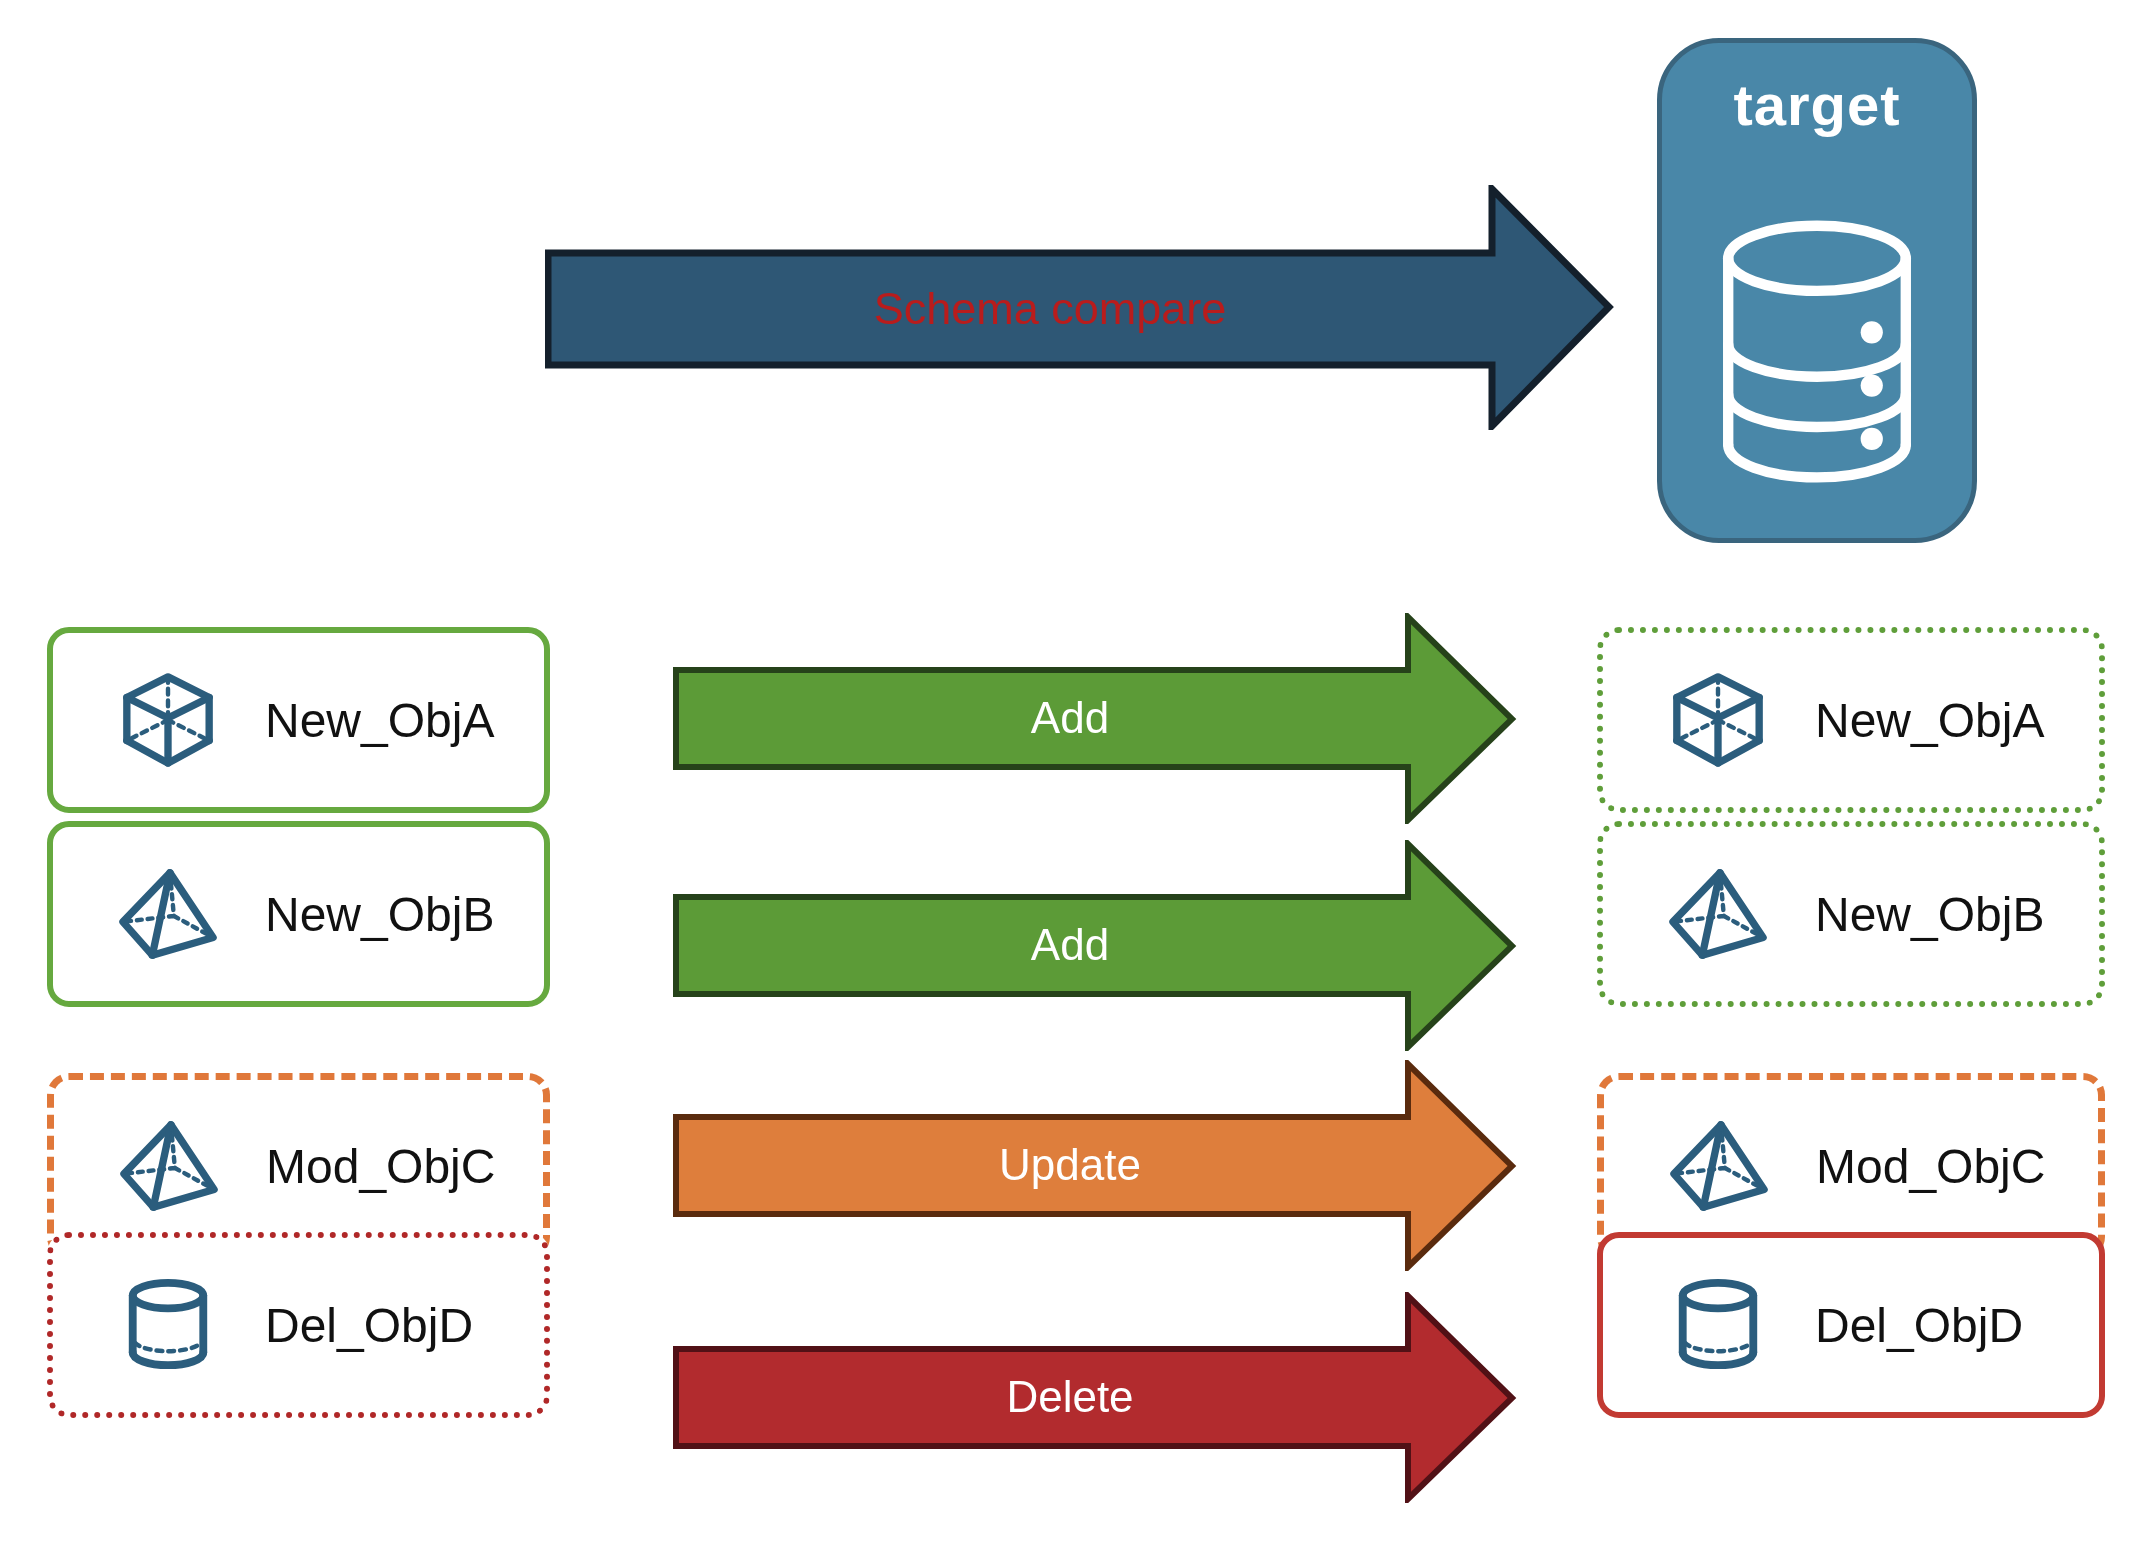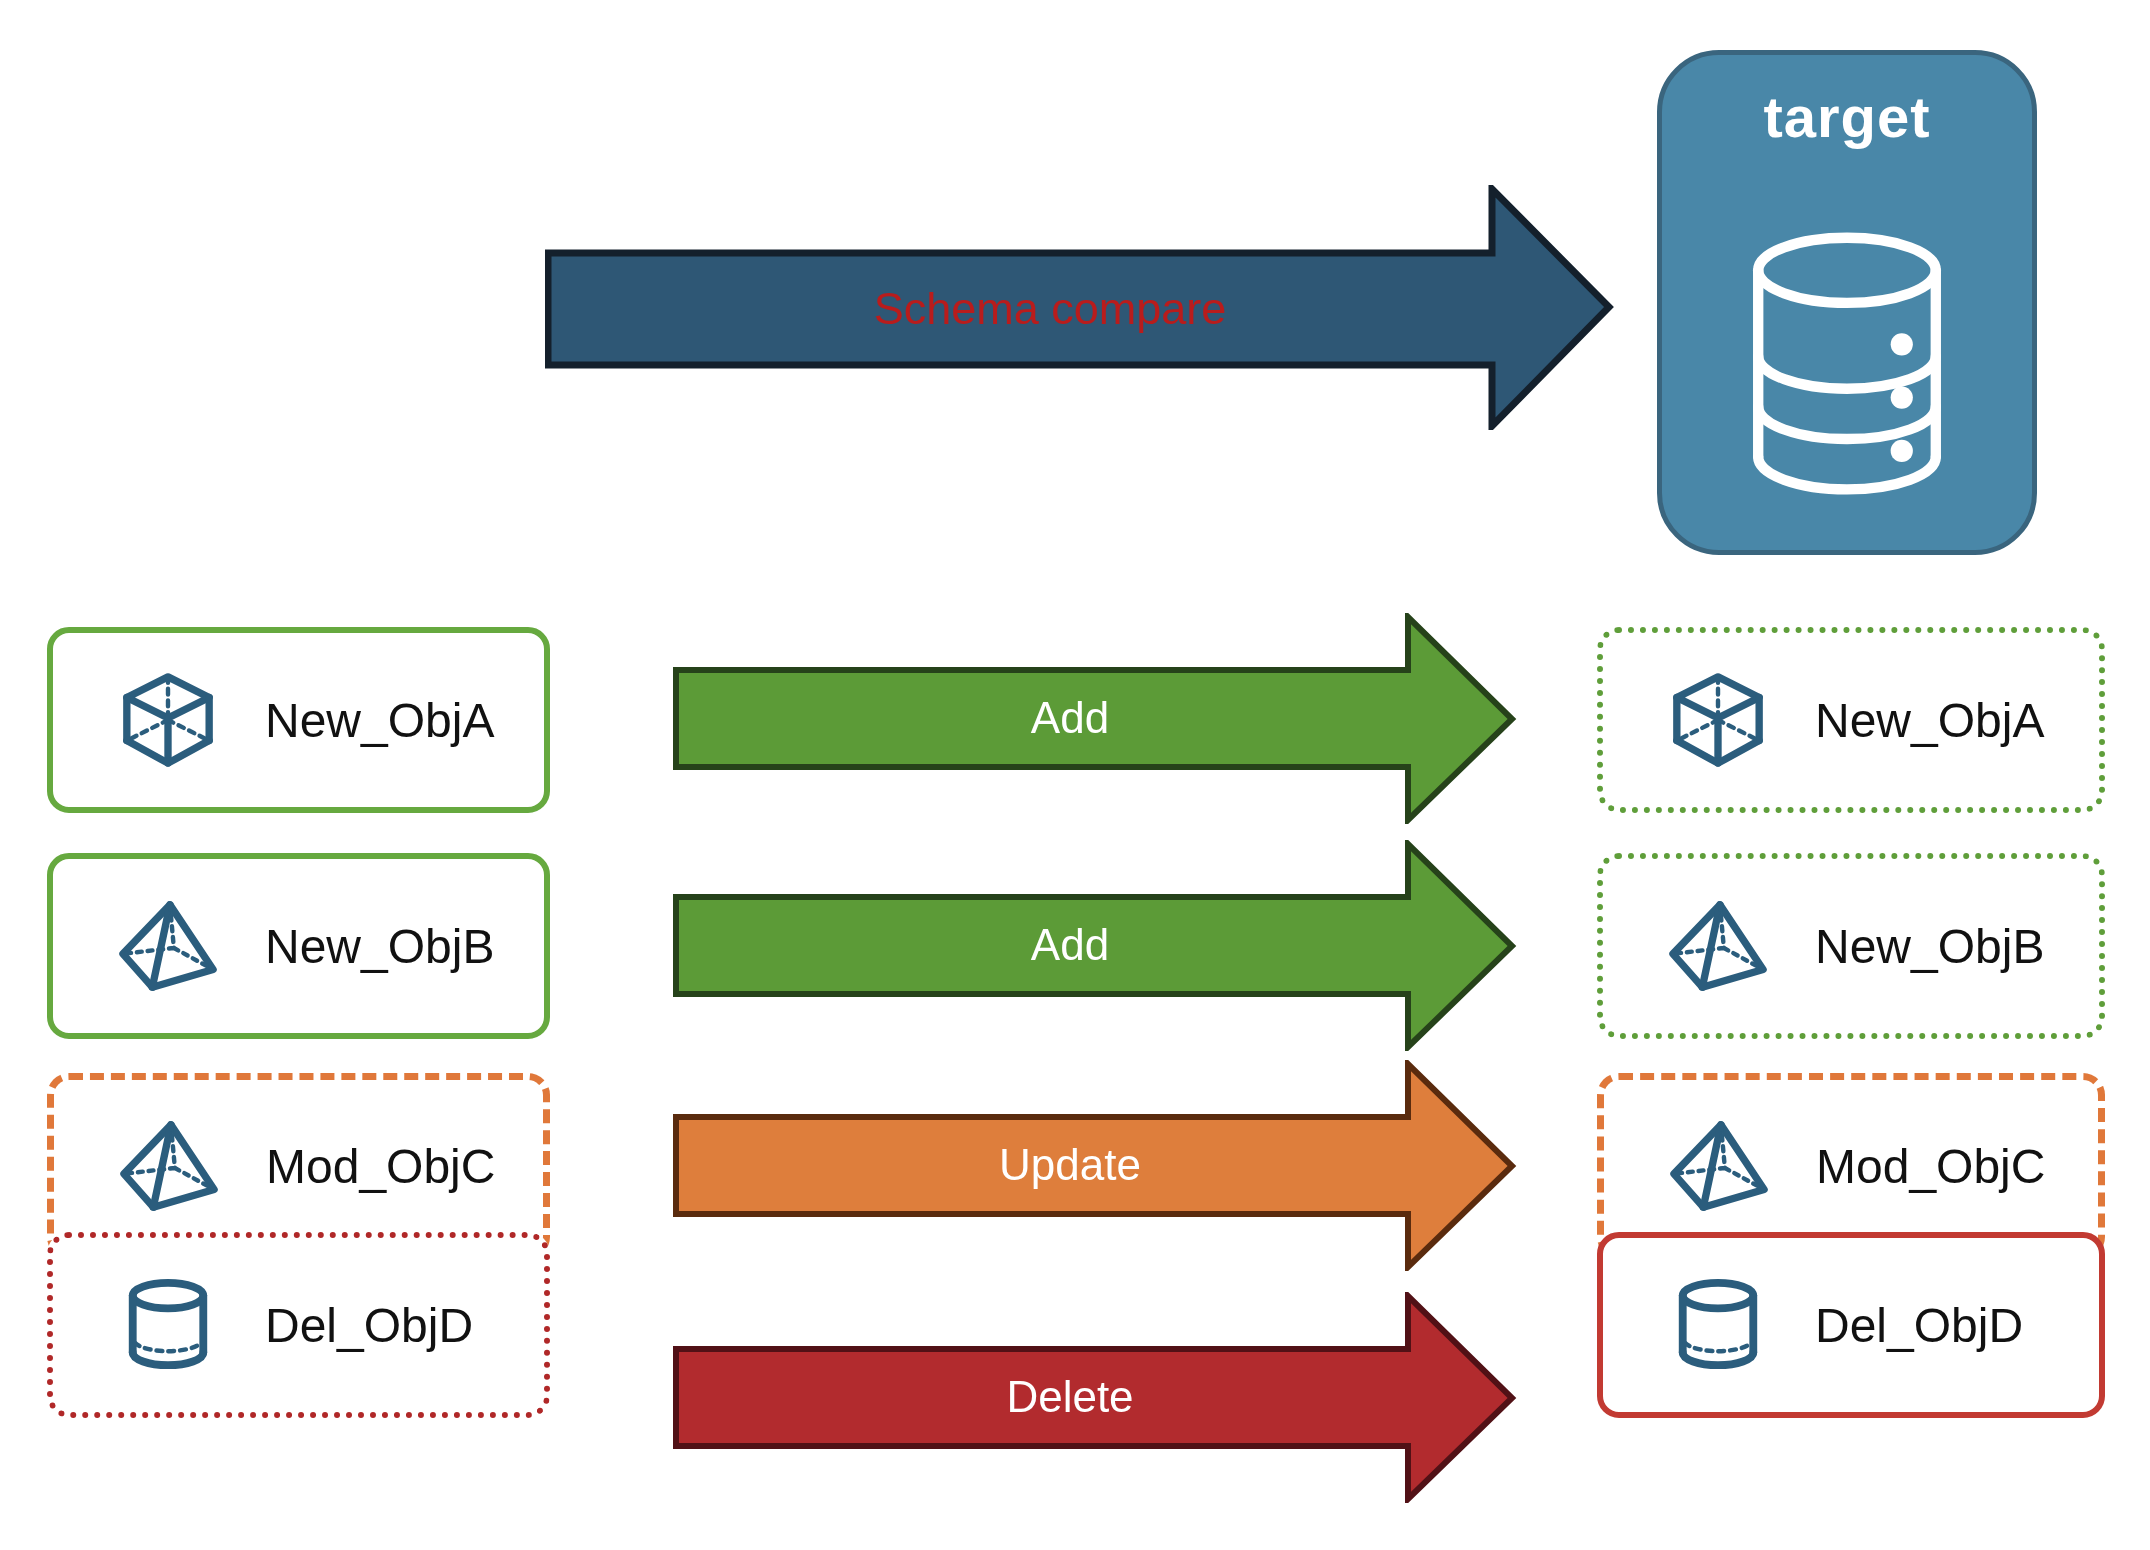--- a/index.html
+++ b/index.html
@@ -6,21 +6,21 @@
   .canvas{
     position:relative;width:2150px;height:1550px;background:#ffffff;overflow:hidden;
     font-family:"Liberation Sans", sans-serif;
   }
   
   .node{
     position:absolute;background:#4987a8;border:5px solid #3a657e;border-radius:62px;
     display:flex;flex-direction:column;align-items:center;box-sizing:border-box;
   }
   .node.source{left:115px;top:52px;width:378px;height:506px;}
-  .node.target{left:1657px;top:50px;width:380px;height:505px;gap:43px;}
+  .node.target{left:1657px;top:38px;width:320px;height:505px;gap:43px;}
   .node-title{
     margin-top:30px;font-size:58px;font-weight:700;color:#ffffff;letter-spacing:1px;line-height:1.1;
   }
   .node.source svg.node-icon{width:268px;height:300px;margin-top:36px;}
   .node.target svg.node-icon{width:230px;height:296px;margin-top:28px;}
 
   
   .main-arrow{position:absolute;left:545px;top:185px;width:1080px;height:245px;}
   .main-arrow-label{
     position:absolute;left:545px;top:253px;width:1010px;height:112px;
@@ -31,21 +31,21 @@
   
   .card{
     position:absolute;height:186px;background:#ffffff;border-radius:22px;box-sizing:border-box;
     display:flex;align-items:center;padding-left:66px;gap:48px;
   }
   .card.left{left:47px;width:503px;}
   .card.right{left:1597px;width:508px;}
   .card svg.obj-icon{width:98px;height:98px;flex:0 0 auto;}
   .card-label{font-size:48px;color:#111111;}
 
-  .r0{top:627px;} .r1{top:853px;} .r2{top:1073px;} .r3{top:1232px;}
+  .r0{top:627px;} .r1{top:821px;} .r2{top:1073px;} .r3{top:1232px;}
 
   .border-add-solid {border:6px solid  #66a93f;}
   .border-add-dotted{border:6px dotted #5f9e3a;}
   .border-mod-dashed{border:7px dashed #e0783a;}
   .border-del-dotted{border:6px dotted #b02828;}
   .border-del-solid {border:6px solid  #c23a32;}
 
   
   .row-arrow{position:absolute;left:672px;width:845px;height:211px;}
   .a0{top:613px;} .a1{top:840px;} .a2{top:1060px;} .a3{top:1292px;}

